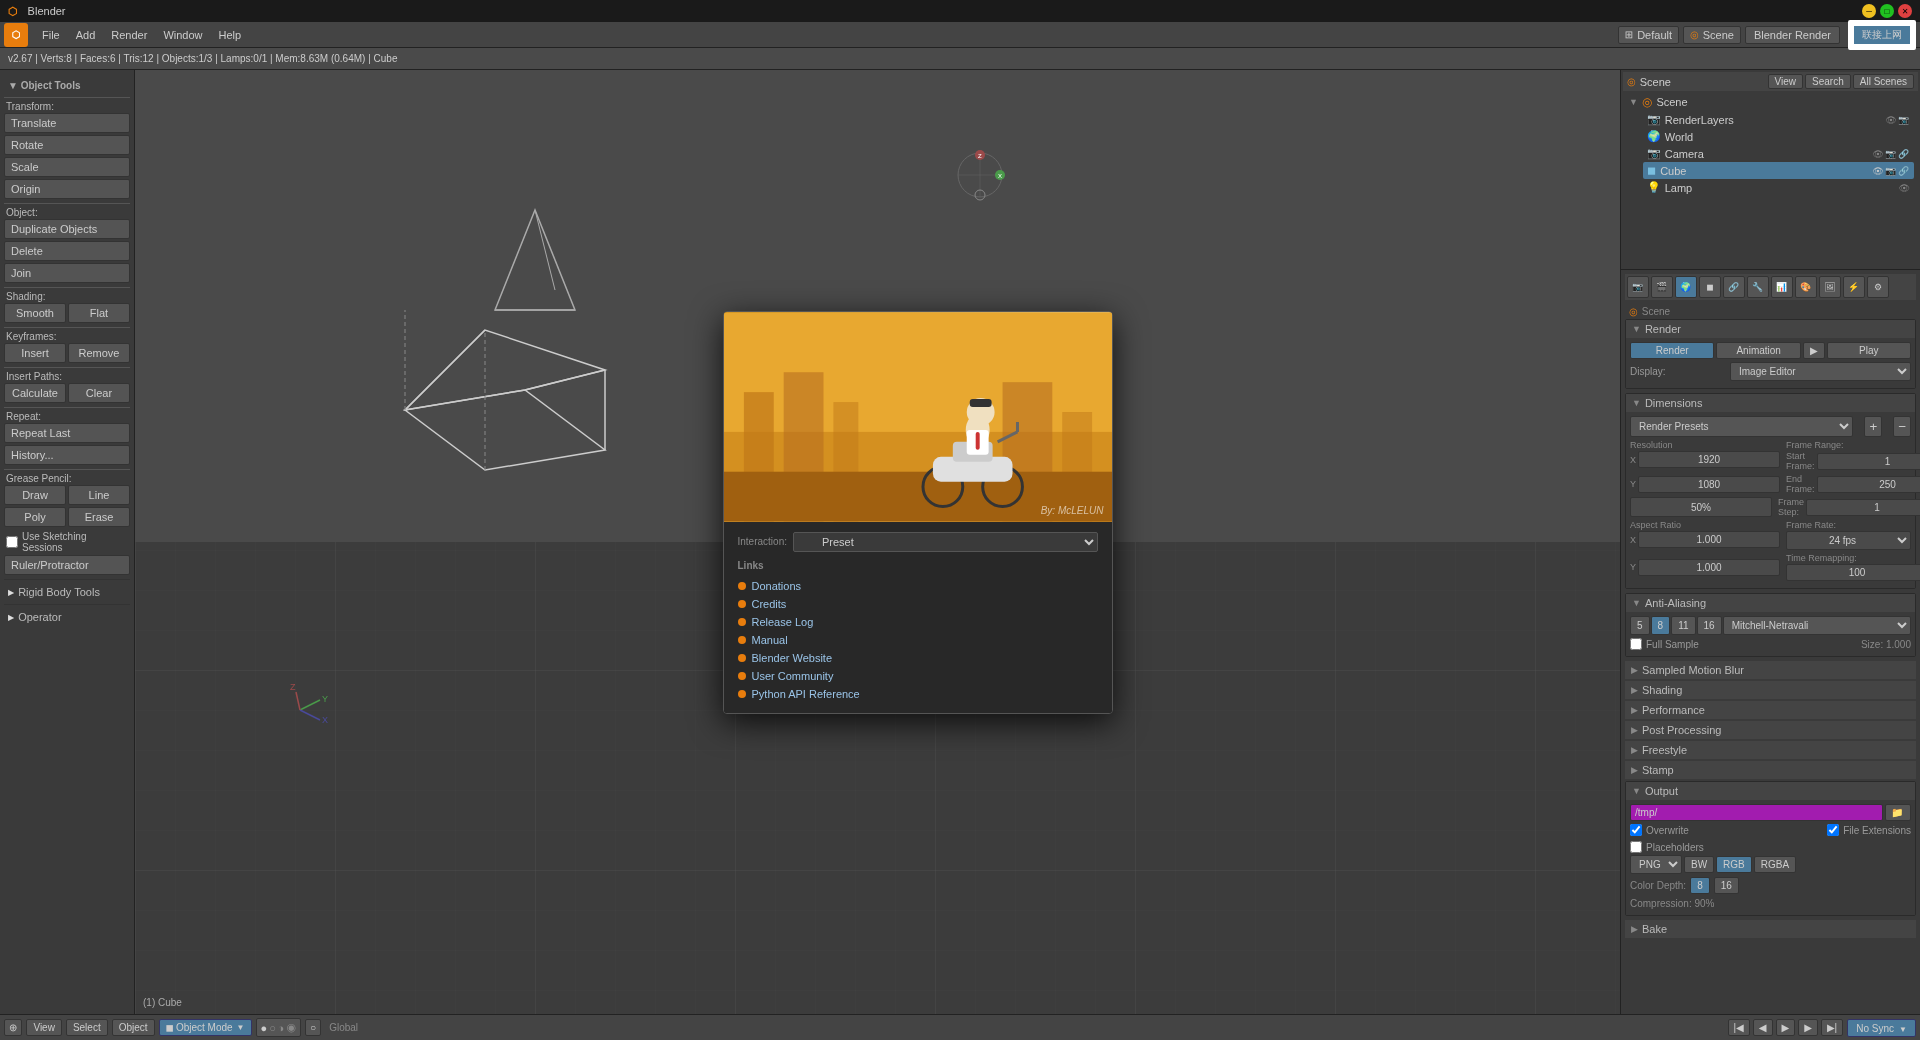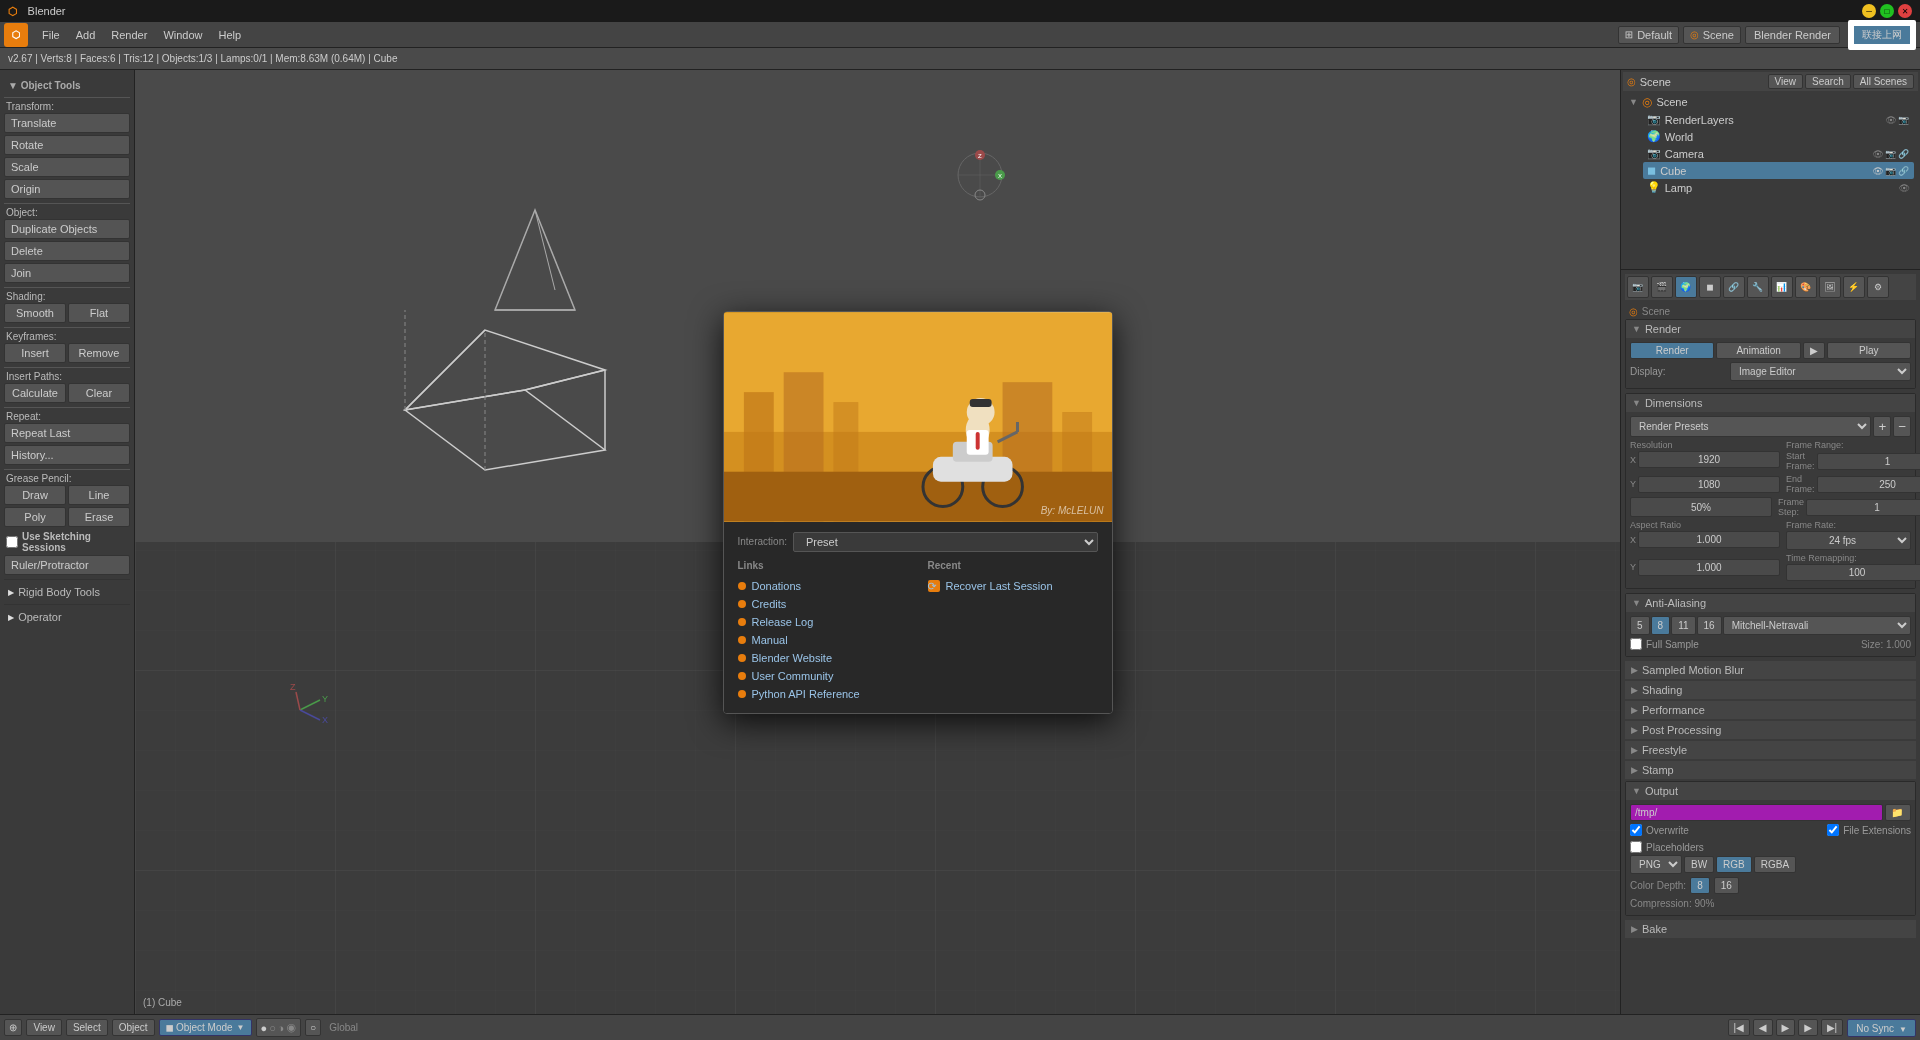--- a/index.html
+++ b/index.html
@@ -78,21 +78,21 @@
       width: 100%; padding: 3px 6px; background: #545454; border: 1px solid #333;
       color: #ccc; text-align: left; cursor: pointer; border-radius: 2px;
       margin-bottom: 2px; font-size: 11px; display: block;
     }
     .btn-row { display: flex; gap: 2px; margin-bottom: 2px; }
     .btn-half {
       flex: 1; padding: 3px 2px; background: #545454; border: 1px solid #333;
       color: #ccc; text-align: center; cursor: pointer; border-radius: 2px; font-size: 11px;
     }
     .checkbox-row { display: flex; align-items: center; gap: 4px; padding: 2px 2px; }
-    .checkbox-label { color: #bbb; font-size: 10px; font-weight: bold; }
+    .checkbox-label { color: #bbb; font-size: 10px; }
 
     
     #viewport {
       flex: 1;
       background: #3c3c3c;
       position: relative;
       overflow: hidden;
     }
     .viewport-label {
       position: absolute; top: 4px; left: 8px;
@@ -233,21 +233,21 @@
     .splash-col { flex: 1; }
     .splash-col-title { color: #888; font-size: 10px; margin-bottom: 6px; font-weight: bold; }
     .splash-link {
       display: flex; align-items: center; gap: 6px;
       padding: 3px 0; color: #9ac4e8; font-size: 11px; cursor: pointer;
       text-decoration: none;
     }
     .splash-link-dot { width: 8px; height: 8px; background: #e87d0d; border-radius: 50%; flex-shrink: 0; }
     .interaction-row { display: flex; align-items: center; gap: 6px; margin-bottom: 8px; }
     .interaction-label { color: #888; font-size: 10px; }
-    .interaction-select { background: #3a3a3a; border: 1px solid #555; color: #ccc; padding: 2px 8px; border-radius: 2px; font-size: 11px; flex: 1; }
+    .interaction-select { background: #3a3a3a; border: 1px solid #555; color: #ccc; padding: 2px 24px; border-radius: 2px; font-size: 11px; flex: 1; }
     .recent-item {
       display: flex; align-items: center; gap: 6px;
       padding: 3px 0; color: #9ac4e8; font-size: 11px; cursor: pointer;
     }
     .recent-icon { width: 12px; height: 12px; background: #e87d0d; border-radius: 2px; flex-shrink: 0; }
 
     
     #viewport-svg {
       position: absolute; top: 0; left: 0; width: 100%; height: 100%;
       pointer-events: none;
@@ -531,27 +531,20 @@
               <a class="splash-link" href="#">
                 <span class="splash-link-dot"></span>
                 <span>User Community</span>
               </a>
               <a class="splash-link" href="#">
                 <span class="splash-link-dot"></span>
                 <span>Python API Reference</span>
               </a>
             </div>
 
-            <div class="splash-col">
-              <div class="splash-col-title">Recent</div>
-              <div class="recent-item">
-                <span class="recent-icon">⟳</span>
-                <span>Recover Last Session</span>
-              </div>
-            </div>
           </div>
         </div>
       </div>
     </div>
   </div>
 
   <div id="right-panel">
 
     <div id="outliner">
       <div class="outliner-header">
@@ -662,21 +655,21 @@
         </div>
       </div>
 
       <div class="prop-section">
         <div class="prop-section-header">
           <span class="arrow">▼</span>
           <span>Dimensions</span>
         </div>
         <div class="prop-section-content">
 
-          <div style="display:flex;gap:2px;margin-bottom:3px;">
+          <div style="display:flex;gap:11px;margin-bottom:3px;">
             <select class="prop-value" style="flex:1;">
               <option>Render Presets</option>
             </select>
             <button style="background:#555;border:1px solid #333;color:#ccc;padding:2px 4px;border-radius:2px;cursor:pointer;">+</button>
             <button style="background:#555;border:1px solid #333;color:#ccc;padding:2px 4px;border-radius:2px;cursor:pointer;">−</button>
           </div>
 
           <div style="display:flex;gap:6px;margin-bottom:3px;">
             <div style="flex:1;">
               <div style="color:#888;font-size:9px;margin-bottom:1px;">Resolution</div>

